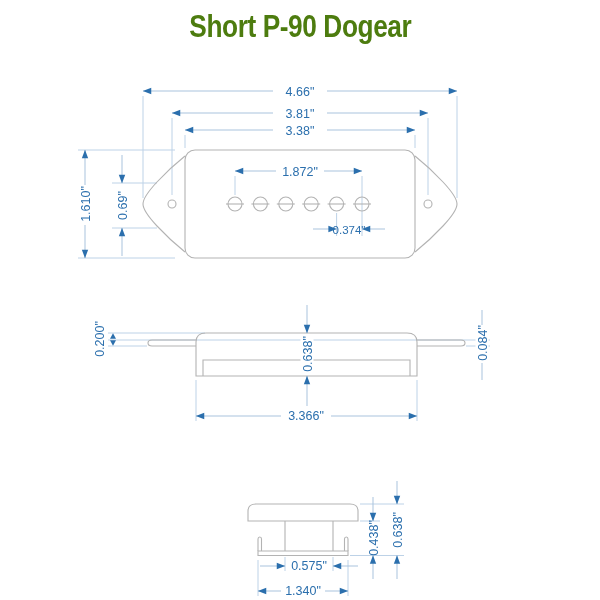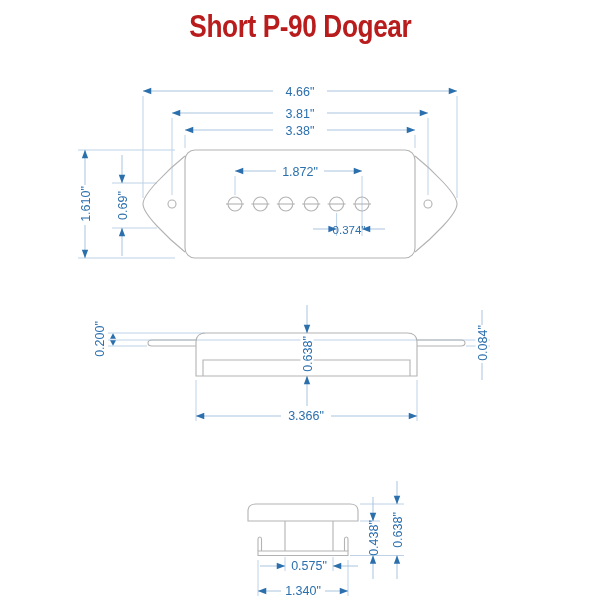--- a/index.html
+++ b/index.html
@@ -1,18 +1,18 @@
 <!DOCTYPE html>
 <html><head>
 <meta charset="utf-8">
 <style>
   html,body{margin:0;padding:0;background:#ffffff;width:600px;height:600px;overflow:hidden;}
   body{font-family:"Liberation Sans",sans-serif;}
   .title-wrap{width:600px;text-align:center;margin:0;padding-top:8px;height:48px;}
-  .title-wrap h1{margin:0;font-size:32px;font-weight:700;color:#b91c1c;letter-spacing:-.5px;}
+  .title-wrap h1{margin:0;font-size:32px;font-weight:700;color:#4d7c0f;letter-spacing:-.5px;}
   .title-wrap h1 span{display:inline-block;transform:scaleX(.82);transform-origin:center;}
   svg{display:block;margin:0 auto;}
   .outline{stroke:#b3b3b3;stroke-width:1.1;fill:none;}
   .ext{stroke:#bdd2e7;stroke-width:1;fill:none;}
   .dim{stroke:#a9c3dd;stroke-width:1;fill:none;}
   .dimtxt{fill:#2b6fad;font-size:12.5px;font-family:"Liberation Sans",sans-serif;}
   .dimtxt.small{font-size:11.5px;}
   .mask{fill:#ffffff;}
 </style>
 </head>

